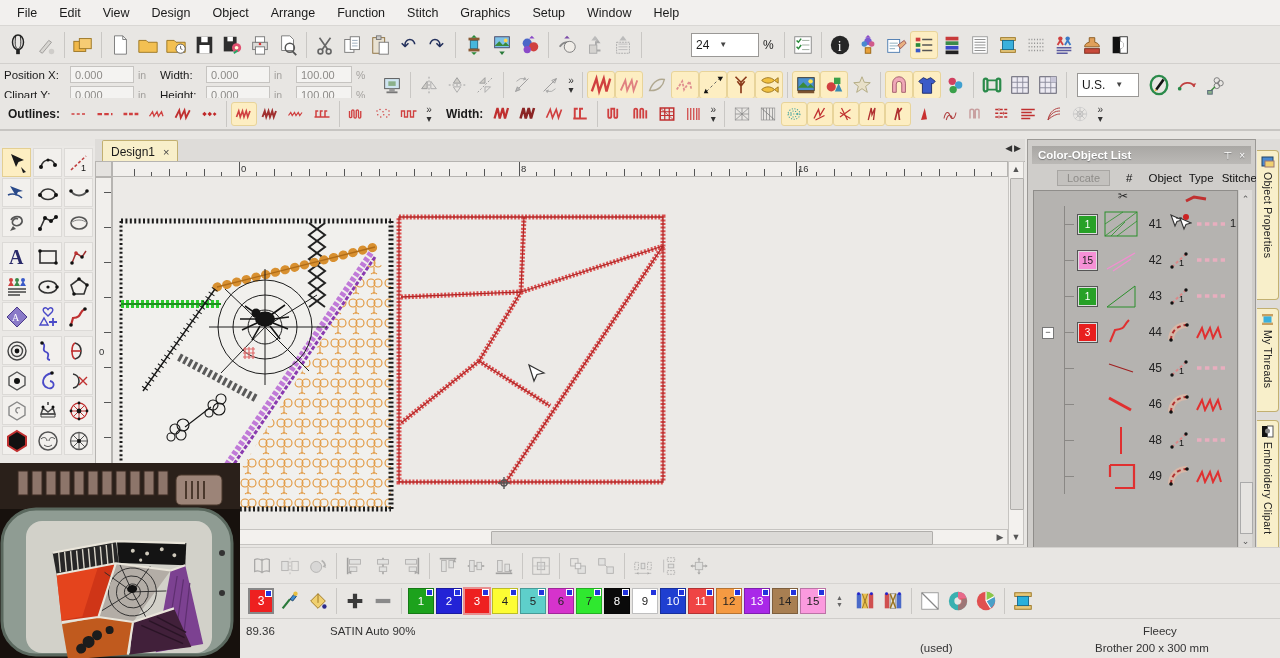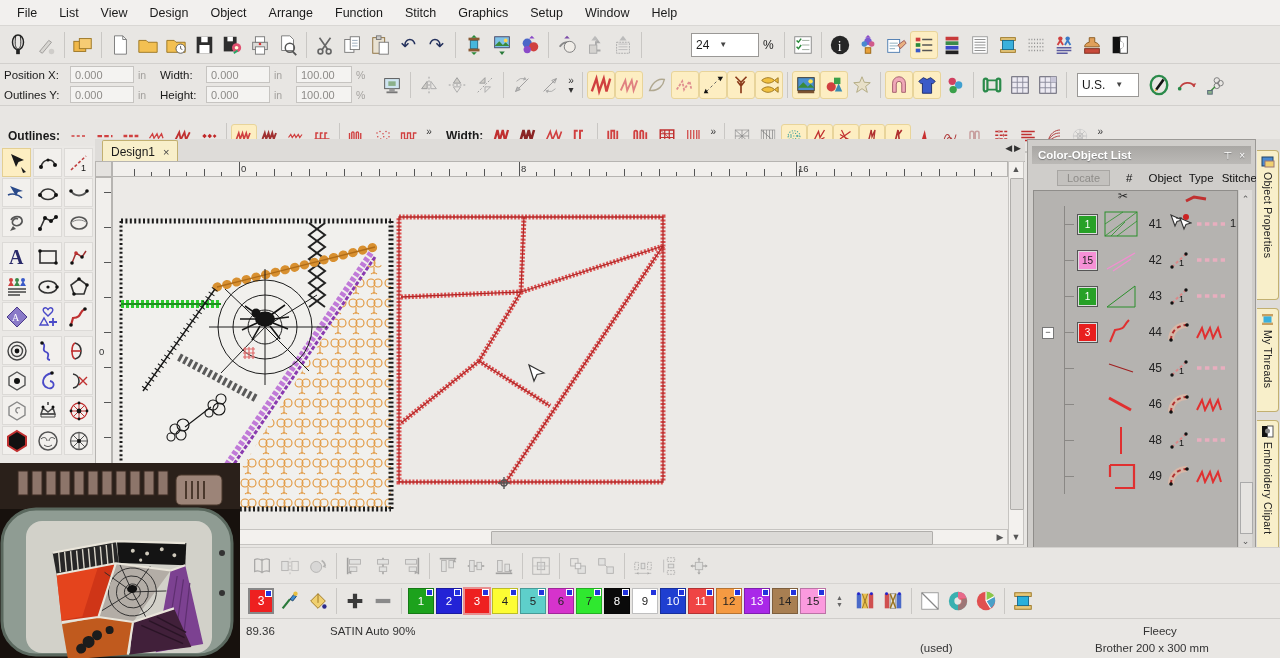--- a/index.html
+++ b/index.html
@@ -7,21 +7,21 @@
        font-family:"Liberation Sans",sans-serif;color:#1a1a1a;}
   .abs{position:absolute;}
   
   #menubar{left:0;top:0;width:1280px;height:26px;background:#f2f0ee;border-bottom:1px solid #d9d7d4;
            display:flex;align-items:center;padding-left:6px;box-sizing:border-box;}
   .menu-item{padding:3px 11px;font-size:12.5px;cursor:default;}
   
   .tbrow{display:flex;align-items:center;box-sizing:border-box;}
   #tb1{left:0;top:26px;width:1280px;height:38px;background:#e8e6e3;border-bottom:1px solid #d2d0cd;padding-left:4px;}
   #tb2{left:0;top:64px;width:1280px;height:42px;background:#e8e6e3;border-bottom:1px solid #d2d0cd;padding-left:4px;}
-  #tb3{left:0;top:120px;width:1280px;height:33px;background:#e8e6e3;border-bottom:2px solid #c7c5c2;padding-left:6px;}
+  #tb3{left:0;top:98px;width:1280px;height:33px;background:#e8e6e3;border-bottom:2px solid #c7c5c2;padding-left:6px;}
   .tbtn{width:28px;height:28px;display:flex;align-items:center;justify-content:center;border-radius:3px;flex:0 0 auto;}
   .tbtn.sm{width:26px;height:24px;}
   .tbtn.active{background:#fdeec2;border:1px solid #e8d49a;box-sizing:border-box;}
   .tbtn svg{width:22px;height:22px;}
   .tbtn.sm svg{width:24px;height:18px;}
   .tsep{width:1px;height:26px;background:#c9c7c4;margin:0 4px;flex:0 0 auto;}
   .chev{font-size:10px;color:#333;line-height:9px;text-align:center;width:14px;flex:0 0 auto;}
   .combo{display:flex;align-items:center;background:#fff;border:1px solid #9a9896;height:22px;padding:0 4px;font-size:12px;margin-left:45px;}
   .combo .arr{margin-left:10px;font-size:8px;color:#444;}
   .pct{font-size:12px;margin:0 6px 0 4px;}
@@ -110,21 +110,21 @@
   #webcam{left:0;top:463px;width:240px;height:195px;background:#140f0c;z-index:60;}
   
   svg{display:block;}
 </style>
 </head>
 <body>
 <div id="app">
 
 <div id="menubar" class="abs">
       <span class="menu-item">File</span>
-      <span class="menu-item">List</span>
+      <span class="menu-item">Edit</span>
       <span class="menu-item">View</span>
       <span class="menu-item">Design</span>
       <span class="menu-item">Object</span>
       <span class="menu-item">Arrange</span>
       <span class="menu-item">Function</span>
       <span class="menu-item">Stitch</span>
       <span class="menu-item">Graphics</span>
       <span class="menu-item">Setup</span>
       <span class="menu-item">Window</span>
       <span class="menu-item">Help</span>
@@ -381,21 +381,21 @@
     </div>
 
 <div id="tb2" class="abs tbrow">
   <div class="fldgrp">
     <div class="fldrow">
       <span class="lbl">Position X:</span>
       <span class="fld">0.000</span>
       <span class="unit">in</span>
     </div>
     <div class="fldrow">
-      <span class="lbl">Outlines Y:</span>
+      <span class="lbl">Clipart Y:</span>
       <span class="fld">0.000</span>
       <span class="unit">in</span>
     </div>
   </div>
   <div class="fldgrp">
     <div class="fldrow">
       <span class="lblw">Width:</span>
       <span class="fld">0.000</span>
       <span class="unit">in</span>
     </div>

